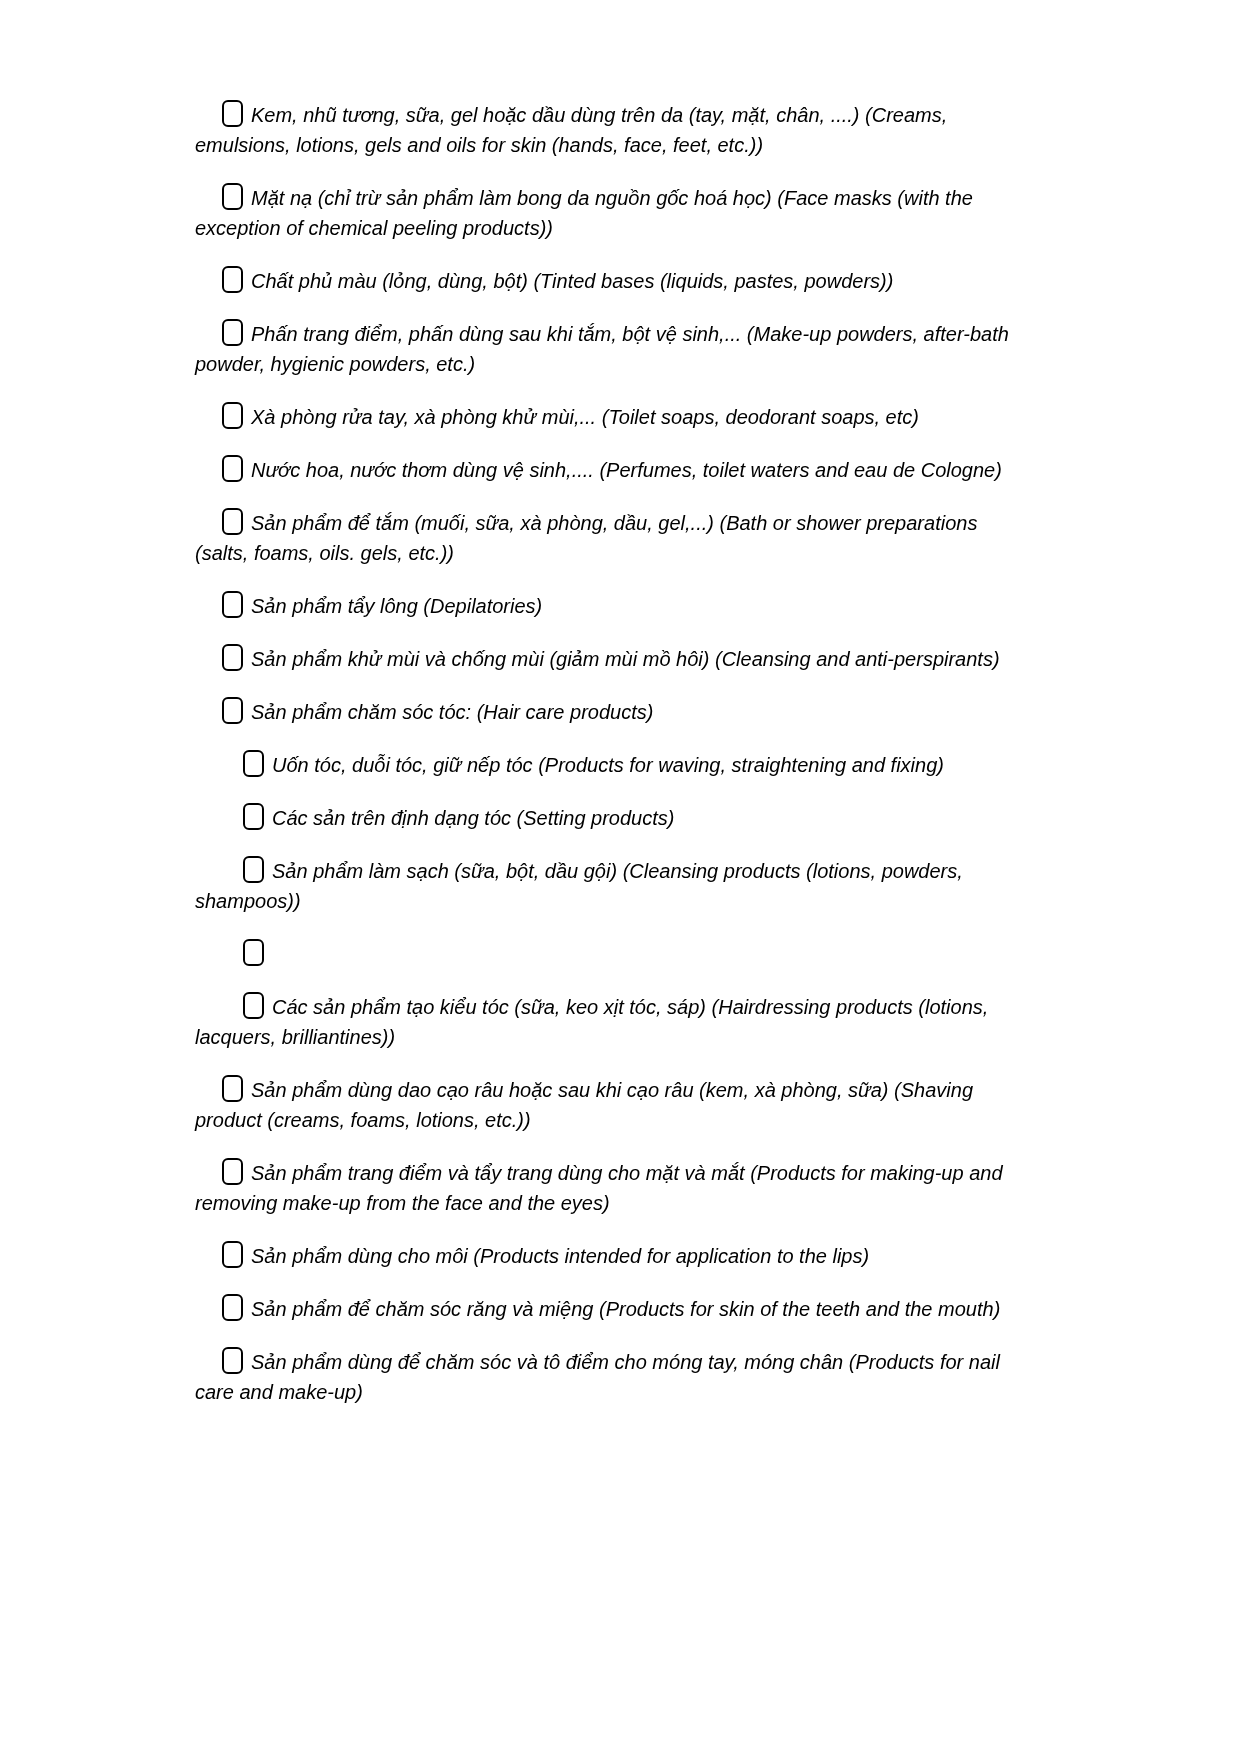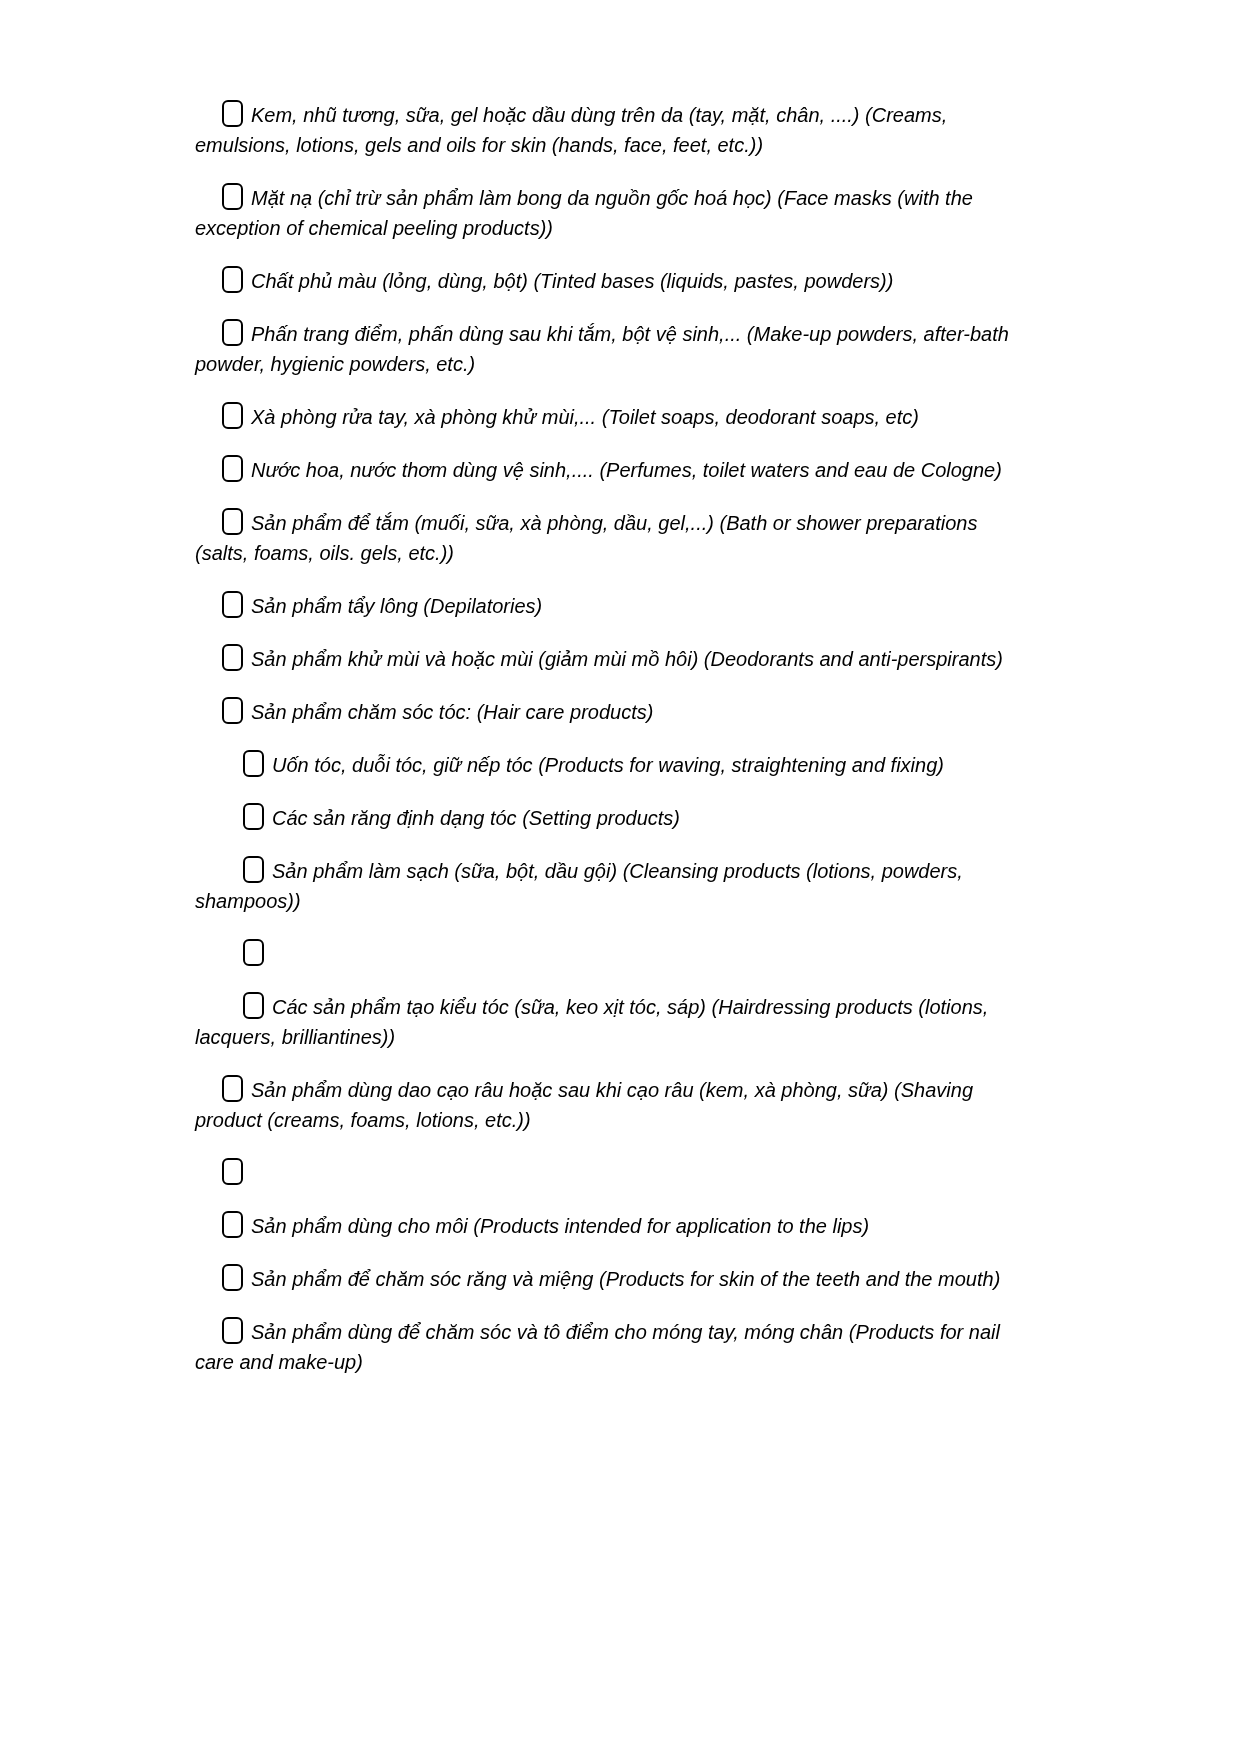--- a/index.html
+++ b/index.html
@@ -52,31 +52,31 @@
   <div class="content">
 
     <div class="item lvl1"><span class="checkbox"></span><span>Kem, nhũ tương, sữa, gel hoặc dầu dùng trên da (tay, mặt, chân, ....) (Creams, emulsions, lotions, gels and oils for skin (hands, face, feet, etc.))</span></div>
     <div class="item lvl1"><span class="checkbox"></span><span>Mặt nạ (chỉ trừ sản phẩm làm bong da nguồn gốc hoá học) (Face masks (with the exception of chemical peeling products))</span></div>
     <div class="item lvl1"><span class="checkbox"></span><span>Chất phủ màu (lỏng, dùng, bột) (Tinted bases (liquids, pastes, powders))</span></div>
     <div class="item lvl1"><span class="checkbox"></span><span>Phấn trang điểm, phấn dùng sau khi tắm, bột vệ sinh,... (Make-up powders, after-bath powder, hygienic powders, etc.)</span></div>
     <div class="item lvl1"><span class="checkbox"></span><span>Xà phòng rửa tay, xà phòng khử mùi,... (Toilet soaps, deodorant soaps, etc)</span></div>
     <div class="item lvl1"><span class="checkbox"></span><span>Nước hoa, nước thơm dùng vệ sinh,.... (Perfumes, toilet waters and eau de Cologne)</span></div>
     <div class="item lvl1"><span class="checkbox"></span><span>Sản phẩm để tắm (muối, sữa, xà phòng, dầu, gel,...) (Bath or shower preparations (salts, foams, oils. gels, etc.))</span></div>
     <div class="item lvl1"><span class="checkbox"></span><span>Sản phẩm tẩy lông (Depilatories)</span></div>
-    <div class="item lvl1"><span class="checkbox"></span><span>Sản phẩm khử mùi và hoặc mùi (giảm mùi mồ hôi) (Deodorants and anti-perspirants)</span></div>
+    <div class="item lvl1"><span class="checkbox"></span><span>Sản phẩm khử mùi và chống mùi (giảm mùi mồ hôi) (Cleansing and anti-perspirants)</span></div>
     <div class="item lvl1"><span class="checkbox"></span><span>Sản phẩm chăm sóc tóc: (Hair care products)</span></div>
 
     <div class="item lvl2"><span class="checkbox"></span><span>Uốn tóc, duỗi tóc, giữ nếp tóc (Products for waving, straightening and fixing)</span></div>
-    <div class="item lvl2"><span class="checkbox"></span><span>Các sản răng định dạng tóc (Setting products)</span></div>
+    <div class="item lvl2"><span class="checkbox"></span><span>Các sản trên định dạng tóc (Setting products)</span></div>
     <div class="item lvl2"><span class="checkbox"></span><span>Sản phẩm làm sạch (sữa, bột, dầu gội) (Cleansing products (lotions, powders, shampoos))</span></div>
     <div class="item lvl2"><span class="checkbox"></span></div>
     <div class="item lvl2"><span class="checkbox"></span><span>Các sản phẩm tạo kiểu tóc (sữa, keo xịt tóc, sáp) (Hairdressing products (lotions, lacquers, brilliantines))</span></div>
 
     <div class="item lvl1"><span class="checkbox"></span><span>Sản phẩm dùng dao cạo râu hoặc sau khi cạo râu (kem, xà phòng, sữa) (Shaving product (creams, foams, lotions, etc.))</span></div>
-    <div class="item lvl1"><span class="checkbox"></span></div>
+    <div class="item lvl1"><span class="checkbox"></span><span>Sản phẩm trang điểm và tẩy trang dùng cho mặt và mắt (Products for making-up and removing make-up from the face and the eyes)</span></div>
     <div class="item lvl1"><span class="checkbox"></span><span>Sản phẩm dùng cho môi (Products intended for application to the lips)</span></div>
     <div class="item lvl1"><span class="checkbox"></span><span>Sản phẩm để chăm sóc răng và miệng (Products for skin of the teeth and the mouth)</span></div>
     <div class="item lvl1"><span class="checkbox"></span><span>Sản phẩm dùng để chăm sóc và tô điểm cho móng tay, móng chân (Products for nail care and make-up)</span></div>
 
   </div>
 
   <div class="page-number">2</div>
 </div>
 
 </body></html>

